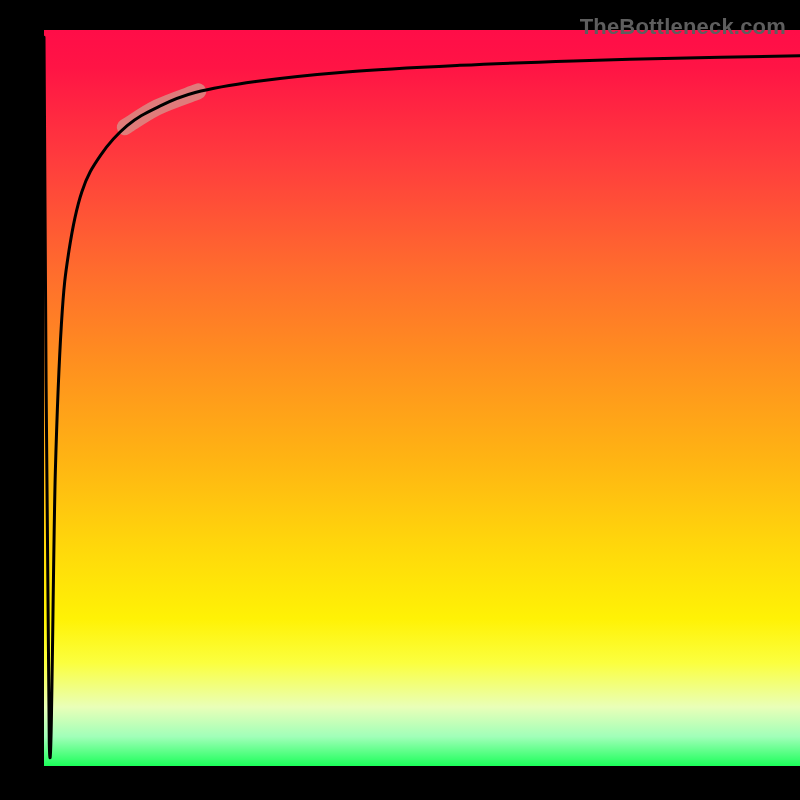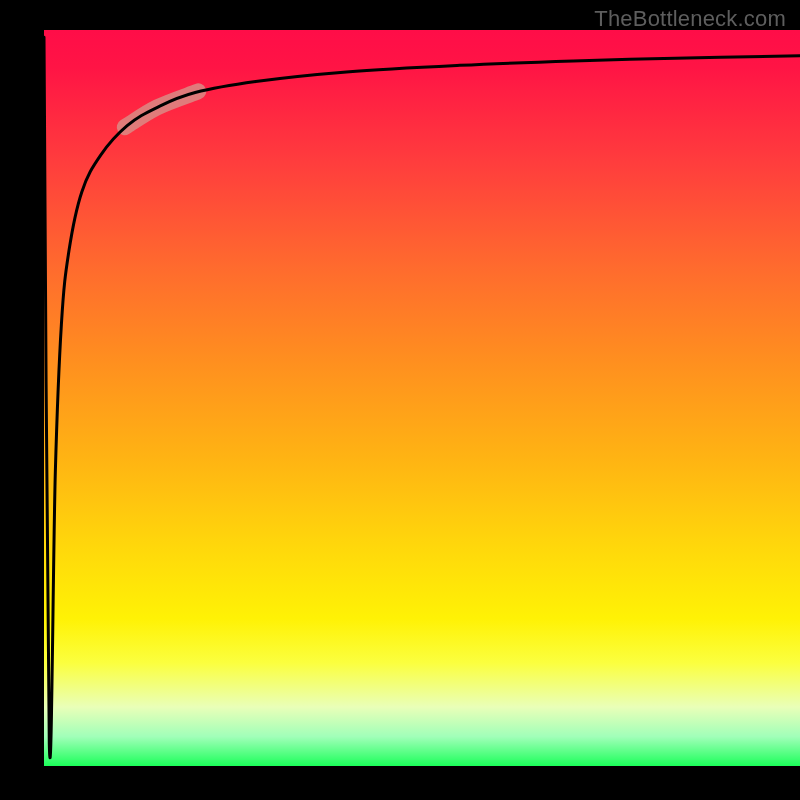--- a/index.html
+++ b/index.html
@@ -6,25 +6,25 @@
   body {
     width: 800px;
     height: 800px;
     background: #000;
     position: relative;
     font-family: Arial, Helvetica, sans-serif;
     overflow: hidden;
   }
   .watermark {
     position: absolute;
-    top: 6px;
+    top: 14px;
     right: 14px;
     color: #5e5e5e;
     font-size: 22px;
-    font-weight: 400;
+    font-weight: 700;
     z-index: 10;
     letter-spacing: 0.2px;
   }
   .plot-area {
     position: absolute;
     left: 44px;
     top: 30px;
     width: 756px;
     height: 736px;
     background: linear-gradient(to bottom,

